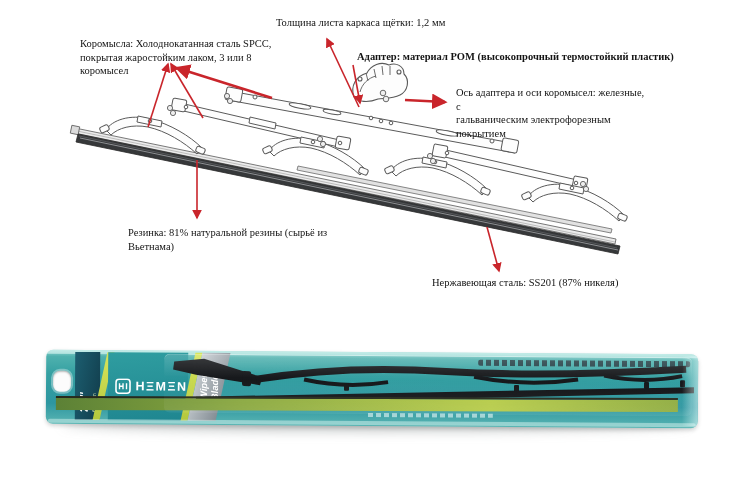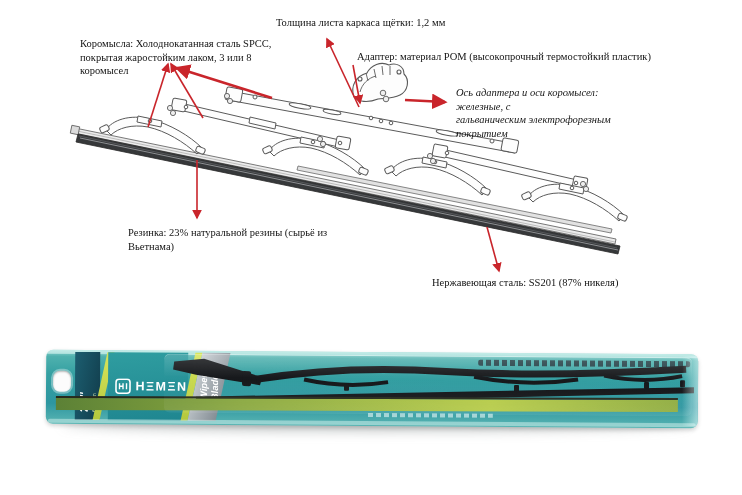--- a/index.html
+++ b/index.html
@@ -2,22 +2,22 @@
 <html><head>
 <meta charset="utf-8">
 <style>
   html,body{margin:0;padding:0;background:#ffffff;}
   .stage{position:relative;width:742px;height:495px;background:#ffffff;overflow:hidden;
          font-family:"Liberation Serif", serif;}
   
   .ann{position:absolute;font-size:10.5px;line-height:13.5px;color:#141414;white-space:pre-line;}
   .a-rockers{left:80px;top:37px;width:195px;}
   .a-thick{left:276px;top:16px;white-space:nowrap;}
-  .a-adapter{left:357px;top:50px;white-space:nowrap;}
-  .a-axles{left:456px;top:86px;width:190px;font-style:italic;}
+  .a-adapter{left:357px;top:50px;white-space:nowrap;font-weight:bold;}
+  .a-axles{left:456px;top:86px;width:190px;}
   .a-rubber{left:128px;top:226px;width:205px;}
   .a-steel{left:432px;top:276px;white-space:nowrap;}
   .diagram-svg{position:absolute;left:0;top:0;}
   
   .photo{position:absolute;left:0;top:340px;width:742px;height:155px;}
   .pkg-shadow{position:absolute;left:62px;top:76px;width:626px;height:15px;border-radius:50%;
               background:rgba(105,115,115,.4);filter:blur(6px);}
   .package{position:absolute;left:46px;top:12px;width:652px;height:74px;border-radius:7px;
            transform:rotate(.4deg);overflow:hidden;
            background:linear-gradient(180deg,#93d6d1 0%,#4fb1ae 9%,#35a0a2 32%,#2d96a0 72%,#5ab5b3 100%);
@@ -176,21 +176,21 @@
   </svg>
 
   <div class="ann a-rockers">Коромысла: Холоднокатанная сталь SPCC,
 покрытая жаростойким лаком, 3 или 8
 коромысел</div>
   <div class="ann a-thick">Толщина листа каркаса щётки: 1,2 мм</div>
   <div class="ann a-adapter">Адаптер: материал POM (высокопрочный термостойкий пластик)</div>
   <div class="ann a-axles">Ось адаптера и оси коромысел: железные, с
 гальваническим электрофорезным
 покрытием</div>
-  <div class="ann a-rubber">Резинка: 23% натуральной резины (сырьё из
+  <div class="ann a-rubber">Резинка: 81% натуральной резины (сырьё из
 Вьетнама)</div>
   <div class="ann a-steel">Нержавеющая сталь: SS201 (87% никеля)</div>
 
   <div class="photo">
     <div class="pkg-shadow"></div>
 
     <div class="package">
       <div class="top-highlight"></div>
       <div class="hang-hole"></div>
 

